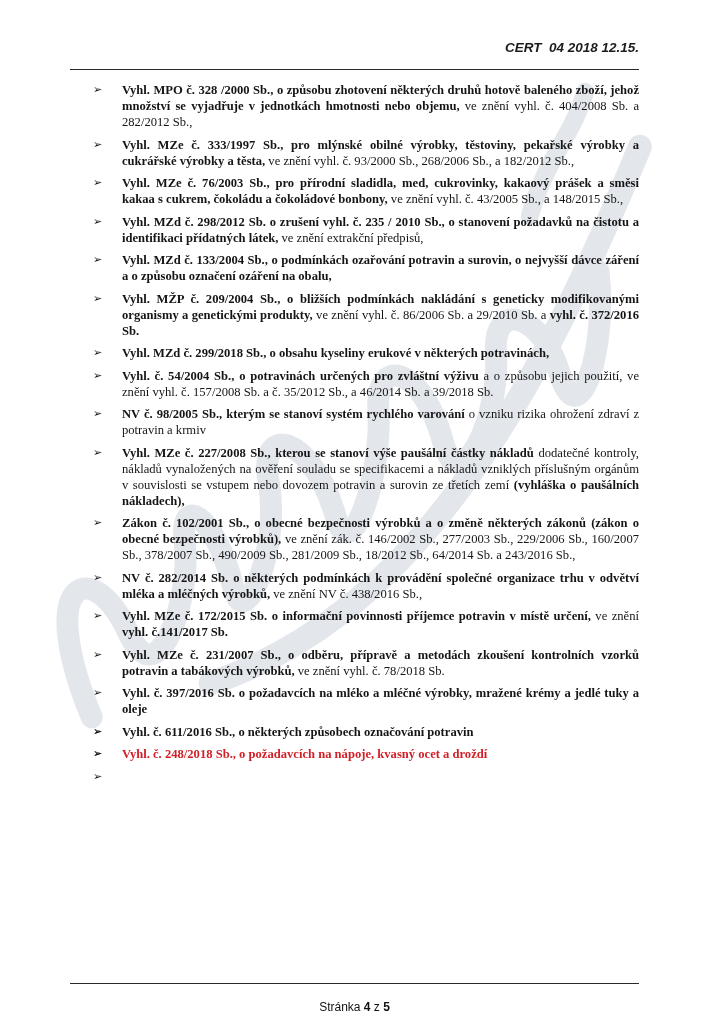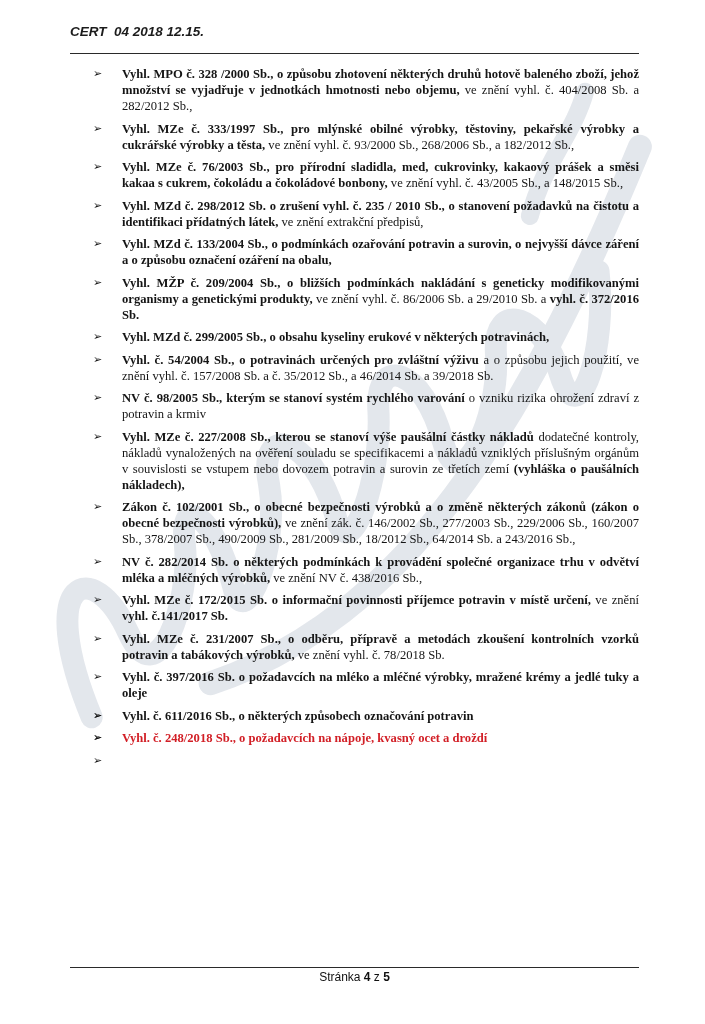--- a/index.html
+++ b/index.html
@@ -5,21 +5,21 @@
   html,body{margin:0;padding:0;}
   body{
     width:705px;height:1024px;position:relative;background:#ffffff;
     font-family:"Liberation Serif", serif;color:#151515;overflow:hidden;
   }
   .watermark{
     position:absolute;left:0;top:0;width:705px;height:1024px;z-index:0;pointer-events:none;
   }
   .content{position:relative;z-index:1;}
   .header{
-    margin:24px 66px 0 70px;
+    margin:40px 66px 0 70px;text-align:right;
     font-family:"Liberation Sans", sans-serif;font-style:italic;font-weight:600;
     font-size:13.5px;color:#1c1c1c;white-space:pre;
   }
   .header-rule{
     margin:14px 66px 0 70px;border-top:1.4px solid #2a2a2a;height:0;
   }
   ul.reg-list{
     list-style:none;margin:12px 66px 0 70px;padding:0;
   }
   ul.reg-list li{
@@ -28,21 +28,21 @@
   }
   ul.reg-list li .bullet{
     position:absolute;left:23px;top:0;
     font-family:"DejaVu Sans", sans-serif;font-size:11px;color:#111;
   }
   ul.reg-list li .seg-b{font-weight:bold;}
   ul.reg-list li .seg-r{font-weight:normal;}
   .footer{
     position:absolute;left:70px;right:66px;top:943px;z-index:1;
     border-top:1.4px solid #2a2a2a;
-    text-align:center;padding-top:2px;
+    text-align:center;padding-top:16px;
     font-family:"Liberation Sans", sans-serif;font-size:12px;color:#111;
   }
   .footer span{white-space:pre;}
   .footer .pg-b{font-weight:bold;}
 </style>
 </head>
 <body>
 
 <svg class="watermark" viewBox="0 0 705 1024" xmlns="http://www.w3.org/2000/svg" aria-hidden="true">
   <g transform="translate(330,470) rotate(-30)" fill="none" stroke="#dfe3e9" stroke-linecap="round" stroke-linejoin="round" opacity="0.85">
@@ -62,21 +62,21 @@
 
   <div class="header-rule"></div>
 
   <ul class="reg-list" id="reg-list">
       <li><span class="bullet">➢</span><span class="seg-b">Vyhl. MPO č. 328 /2000 Sb., o způsobu zhotovení některých druhů hotově baleného zboží, jehož množství se vyjadřuje v jednotkách hmotnosti nebo objemu, </span><span class="seg-r">ve znění vyhl. č. 404/2008 Sb. a 282/2012 Sb.,</span></li>
       <li><span class="bullet">➢</span><span class="seg-b">Vyhl. MZe č. 333/1997 Sb., pro mlýnské obilné výrobky, těstoviny, pekařské výrobky a cukrářské výrobky a těsta, </span><span class="seg-r">ve znění vyhl. č. 93/2000 Sb., 268/2006 Sb., a 182/2012 Sb.,</span></li>
       <li><span class="bullet">➢</span><span class="seg-b">Vyhl. MZe č. 76/2003 Sb., pro přírodní sladidla, med, cukrovinky, kakaový prášek a směsi kakaa s cukrem, čokoládu a čokoládové bonbony, </span><span class="seg-r">ve znění vyhl. č. 43/2005 Sb., a 148/2015 Sb.,</span></li>
       <li><span class="bullet">➢</span><span class="seg-b">Vyhl. MZd č. 298/2012 Sb. o zrušení vyhl. č. 235 / 2010 Sb., o stanovení požadavků na čistotu a identifikaci přídatných látek, </span><span class="seg-r">ve znění extrakční předpisů,</span></li>
       <li><span class="bullet">➢</span><span class="seg-b">Vyhl. MZd č. 133/2004 Sb., o podmínkách ozařování potravin a surovin, o nejvyšší dávce záření a o způsobu označení ozáření na obalu,</span></li>
       <li><span class="bullet">➢</span><span class="seg-b">Vyhl. MŽP č. 209/2004 Sb., o bližších podmínkách nakládání s geneticky modifikovanými organismy a genetickými produkty, </span><span class="seg-r">ve znění vyhl. č. 86/2006 Sb. a 29/2010 Sb. a </span><span class="seg-b">vyhl. č. 372/2016 Sb.</span></li>
-      <li><span class="bullet">➢</span><span class="seg-b">Vyhl. MZd č. 299/2005 Sb., o obsahu kyseliny erukové v některých potravinách,</span></li>
+      <li><span class="bullet">➢</span><span class="seg-b">Vyhl. MZd č. 299/2018 Sb., o obsahu kyseliny erukové v některých potravinách,</span></li>
       <li><span class="bullet">➢</span><span class="seg-b">Vyhl. č. 54/2004 Sb., o potravinách určených pro zvláštní výživu </span><span class="seg-r">a o způsobu jejich použití, ve znění vyhl. č. 157/2008 Sb. a č. 35/2012 Sb., a 46/2014 Sb. a 39/2018 Sb.</span></li>
       <li><span class="bullet">➢</span><span class="seg-b">NV č. 98/2005 Sb., kterým se stanoví systém rychlého varování </span><span class="seg-r">o vzniku rizika ohrožení zdraví z potravin a krmiv</span></li>
       <li><span class="bullet">➢</span><span class="seg-b">Vyhl. MZe č. 227/2008 Sb., kterou se stanoví výše paušální částky nákladů </span><span class="seg-r">dodatečné kontroly, nákladů vynaložených na ověření souladu se specifikacemi a nákladů vzniklých příslušným orgánům v souvislosti se vstupem nebo dovozem potravin a surovin ze třetích zemí </span><span class="seg-b">(vyhláška o paušálních nákladech),</span></li>
       <li><span class="bullet">➢</span><span class="seg-b">Zákon č. 102/2001 Sb., o obecné bezpečnosti výrobků a o změně některých zákonů (zákon o obecné bezpečnosti výrobků), </span><span class="seg-r">ve znění zák. č. 146/2002 Sb., 277/2003 Sb., 229/2006 Sb., 160/2007 Sb., 378/2007 Sb., 490/2009 Sb., 281/2009 Sb., 18/2012 Sb., 64/2014 Sb. a 243/2016 Sb.,</span></li>
       <li><span class="bullet">➢</span><span class="seg-b">NV č. 282/2014 Sb. o některých podmínkách k provádění společné organizace trhu v odvětví mléka a mléčných výrobků, </span><span class="seg-r">ve znění NV č. 438/2016 Sb.,</span></li>
       <li><span class="bullet">➢</span><span class="seg-b">Vyhl. MZe č. 172/2015 Sb. o informační povinnosti příjemce potravin v místě určení, </span><span class="seg-r">ve znění </span><span class="seg-b">vyhl. č.141/2017 Sb.</span></li>
       <li><span class="bullet">➢</span><span class="seg-b">Vyhl. MZe č. 231/2007 Sb., o odběru, přípravě a metodách zkoušení kontrolních vzorků potravin a tabákových výrobků, </span><span class="seg-r">ve znění vyhl. č. 78/2018 Sb.</span></li>
       <li><span class="bullet">➢</span><span class="seg-b">Vyhl. č. 397/2016 Sb. o požadavcích na mléko a mléčné výrobky, mražené krémy a jedlé tuky a oleje</span></li>
       <li><span class="bullet">➢</span></li>
       <li><span class="bullet">➢</span><span class="seg-b">Vyhl. č. 611/2016 Sb., o některých způsobech označování potravin</span></li>

